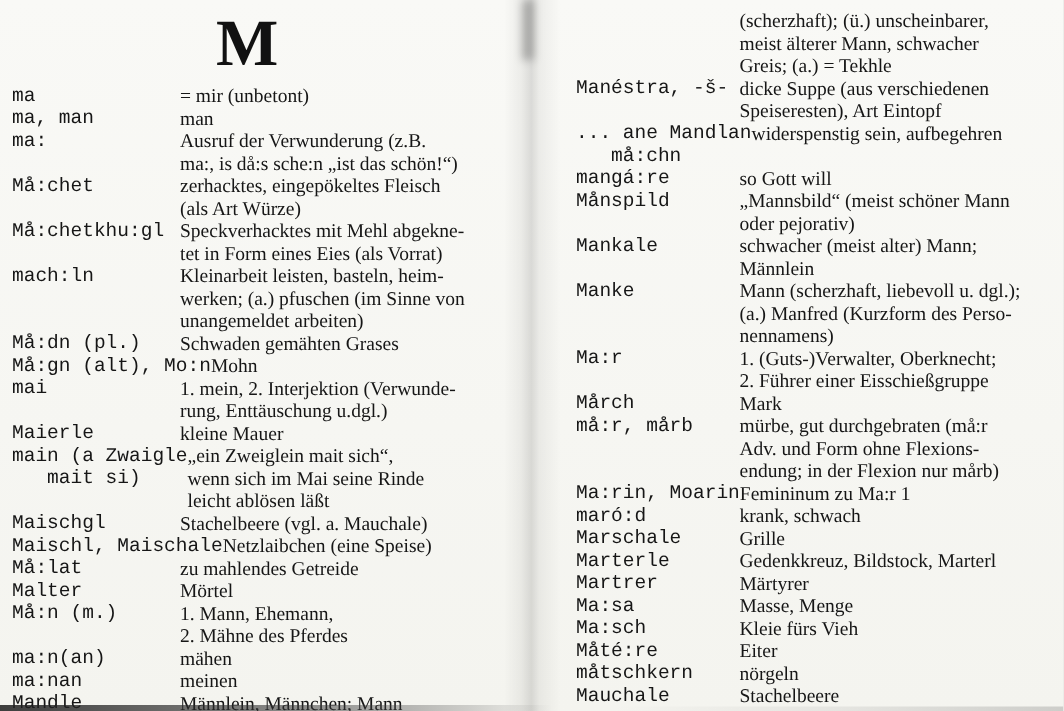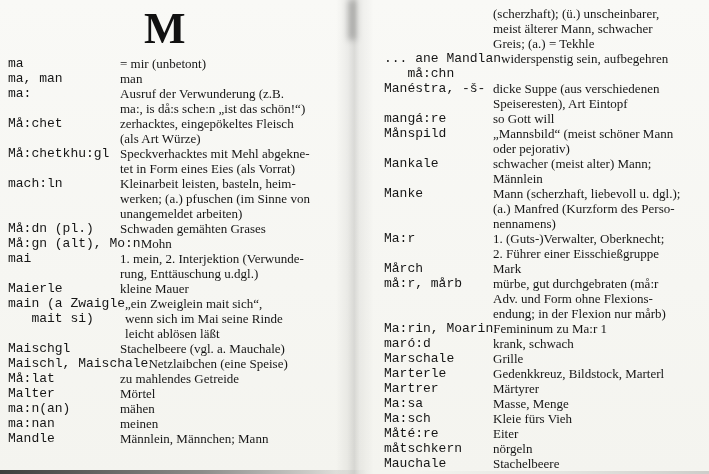--- a/index.html
+++ b/index.html
@@ -161,20 +161,25 @@
   <div class="entry">
     <div class="head">Må:lat</div>
     <div class="def">zu mahlendes Getreide</div>
   </div>
 
   <div class="entry">
     <div class="head">Malter</div>
     <div class="def">Mörtel</div>
   </div>
 
+  <div class="entry">
+    <div class="head">Må:n (m.)</div>
+    <div class="def">1. Mann, Ehemann,
+2. Mähne des Pferdes</div>
+  </div>
 
   <div class="entry">
     <div class="head">ma:n(an)</div>
     <div class="def">mähen</div>
   </div>
 
   <div class="entry">
     <div class="head">ma:nan</div>
     <div class="def">meinen</div>
   </div>
@@ -189,29 +194,29 @@
   <div class="page-half page-right">
     <div class="entries">
   <div class="entry">
     <div class="head"></div>
     <div class="def">(scherzhaft); (ü.) unscheinbarer,
 meist älterer Mann, schwacher
 Greis; (a.) = Tekhle</div>
   </div>
 
   <div class="entry">
+    <div class="head">Manéstra, -š-</div>
+    <div class="def">dicke Suppe (aus verschiedenen
+Speiseresten), Art Eintopf</div>
+  </div>
+
+  <div class="entry">
     <div class="head">... ane Mandlan
    må:chn</div>
     <div class="def">widerspenstig sein, aufbegehren</div>
-  </div>
-
-  <div class="entry">
-    <div class="head">Manéstra, -š-</div>
-    <div class="def">dicke Suppe (aus verschiedenen
-Speiseresten), Art Eintopf</div>
   </div>
 
   <div class="entry">
     <div class="head">mangá:re</div>
     <div class="def">so Gott will</div>
   </div>
 
   <div class="entry">
     <div class="head">Månspild</div>
     <div class="def">„Mannsbild“ (meist schöner Mann

